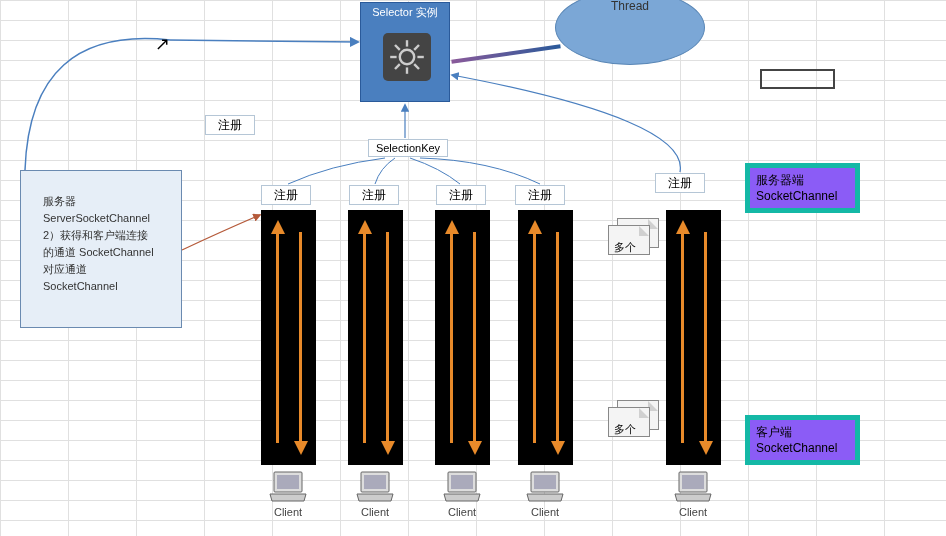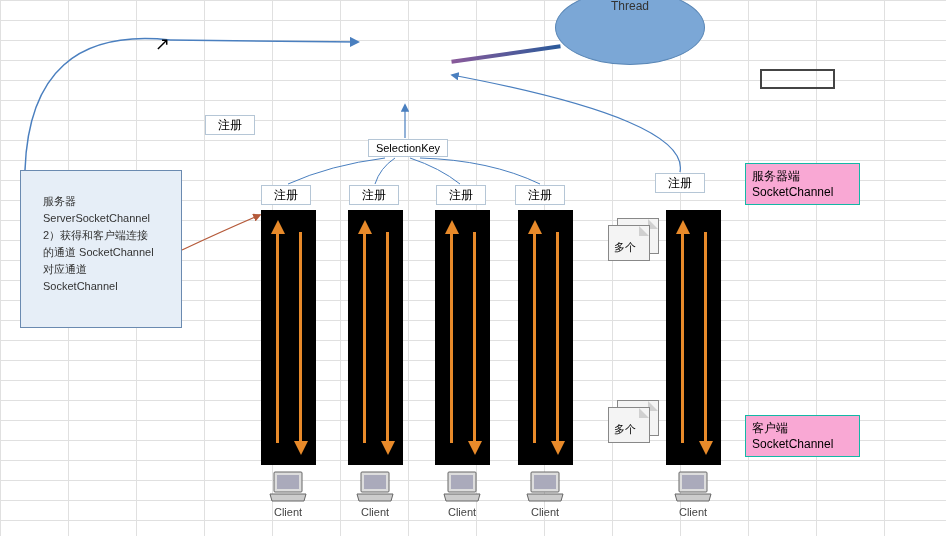--- a/index.html
+++ b/index.html
@@ -46,21 +46,21 @@
   .lbl5 { left:515px; top:185px; }
   .lbl6 { left:655px; top:173px; }
 
   
   .server-box {
     position:absolute; left:20px; top:170px; width:162px; height:158px;
     background:#e6eef7; border:1px solid #6a8ab0; padding:22px; font-size:11px; line-height:17px; color:#333;
   }
   
   
-  .cap-box { position:absolute; width:115px; border:1px solid #14b8a6; background:#f9a8d4; padding:4px 6px; font-size:12px; line-height:16px; }
+  .cap-box { position:absolute; width:115px; border:5px solid #14b8a6; background:#8b5cf6; padding:4px 6px; font-size:12px; line-height:16px; }
   .cap-srv { left:745px; top:163px; }
   .cap-cli { left:745px; top:415px; }
 
   
   .sel-cell { position:absolute; left:760px; top:69px; width:75px; height:20px; border:2px solid #444; }
 
   
   .channel { position:absolute; top:210px; width:55px; height:255px; background:#000; }
   .channel .arrow { position:absolute; top:10px; bottom:10px; width:8px; }
   .channel .arrow.up { left:12px; }
@@ -71,21 +71,21 @@
 
   .ch1 { left:261px; } .ch2 { left:348px; } .ch3 { left:435px; } .ch4 { left:518px; } .ch5 { left:666px; }
 
   
   .client { position:absolute; top:470px; width:52px; text-align:center; font-size:11px; color:#444; }
   .client svg { width:40px; height:34px; display:block; margin:0 auto 2px; }
   .c1 { left:262px; } .c2 { left:349px; } .c3 { left:436px; } .c4 { left:519px; } .c5 { left:667px; }
 
   
   .multi { position:absolute; width:53px; height:43px; }
-  .multi .page { position:absolute; width:42px; height:36px; background:#f4f4f4; border:1px solid #888; }
+  .multi .page { position:absolute; width:42px; height:30px; background:#f4f4f4; border:1px solid #888; }
   .multi .page.back { left:9px; top:0; }
   .multi .page.front { left:0; top:7px; }
   .multi .fold { position:absolute; right:0; top:0; width:0; height:0; border-left:10px solid #d0d0d0; border-top:10px solid transparent;}
   .multi-label { position:absolute; left:5px; top:14px; font-size:11px; }
   .m1 { left:608px; top:218px; }
   .m2 { left:608px; top:400px; }
 
   
   .cursor { position:absolute; left:155px; top:33px; font-size:18px; color:#000; transform:scaleX(-1); }
 
@@ -125,20 +125,38 @@
     <path d="M 385,158 Q 330,165 288,184" stroke="#4a7fbf" stroke-width="1" fill="none"></path>
     <path d="M 395,158 Q 380,168 375,184" stroke="#4a7fbf" stroke-width="1" fill="none"></path>
     <path d="M 410,158 Q 440,168 460,184" stroke="#4a7fbf" stroke-width="1" fill="none"></path>
     <path d="M 420,158 Q 490,160 540,184" stroke="#4a7fbf" stroke-width="1" fill="none"></path>
 
     <path d="M 680,172 Q 690,120 452,75" stroke="#4a7fbf" stroke-width="1.2" fill="none" marker-end="url(#ah)"></path>
   </svg>
 
   <span class="cursor">↖</span>
 
+  <div class="selector-box">
+    <div class="selector-title">Selector 实例</div>
+    <div class="gear">
+      <svg viewBox="0 0 50 50">
+          <circle cx="25" cy="25" r="9" fill="none" stroke="#ccc" stroke-width="3"></circle>
+          <g stroke="#ccc" stroke-width="3">
+            <line x1="25" y1="4" x2="25" y2="12"></line>
+            <line x1="25" y1="38" x2="25" y2="46"></line>
+            <line x1="4" y1="25" x2="12" y2="25"></line>
+            <line x1="38" y1="25" x2="46" y2="25"></line>
+            <line x1="10" y1="10" x2="16" y2="16"></line>
+            <line x1="34" y1="34" x2="40" y2="40"></line>
+            <line x1="40" y1="10" x2="34" y2="16"></line>
+            <line x1="16" y1="34" x2="10" y2="40"></line>
+          </g>
+        </svg>
+    </div>
+  </div>
 
   <div class="thread-line"></div>
   <div class="thread">
       <span>Thread</span>
     </div>
 
   <div class="sel-cell"></div>
 
   <div class="selkey">SelectionKey</div>
 

